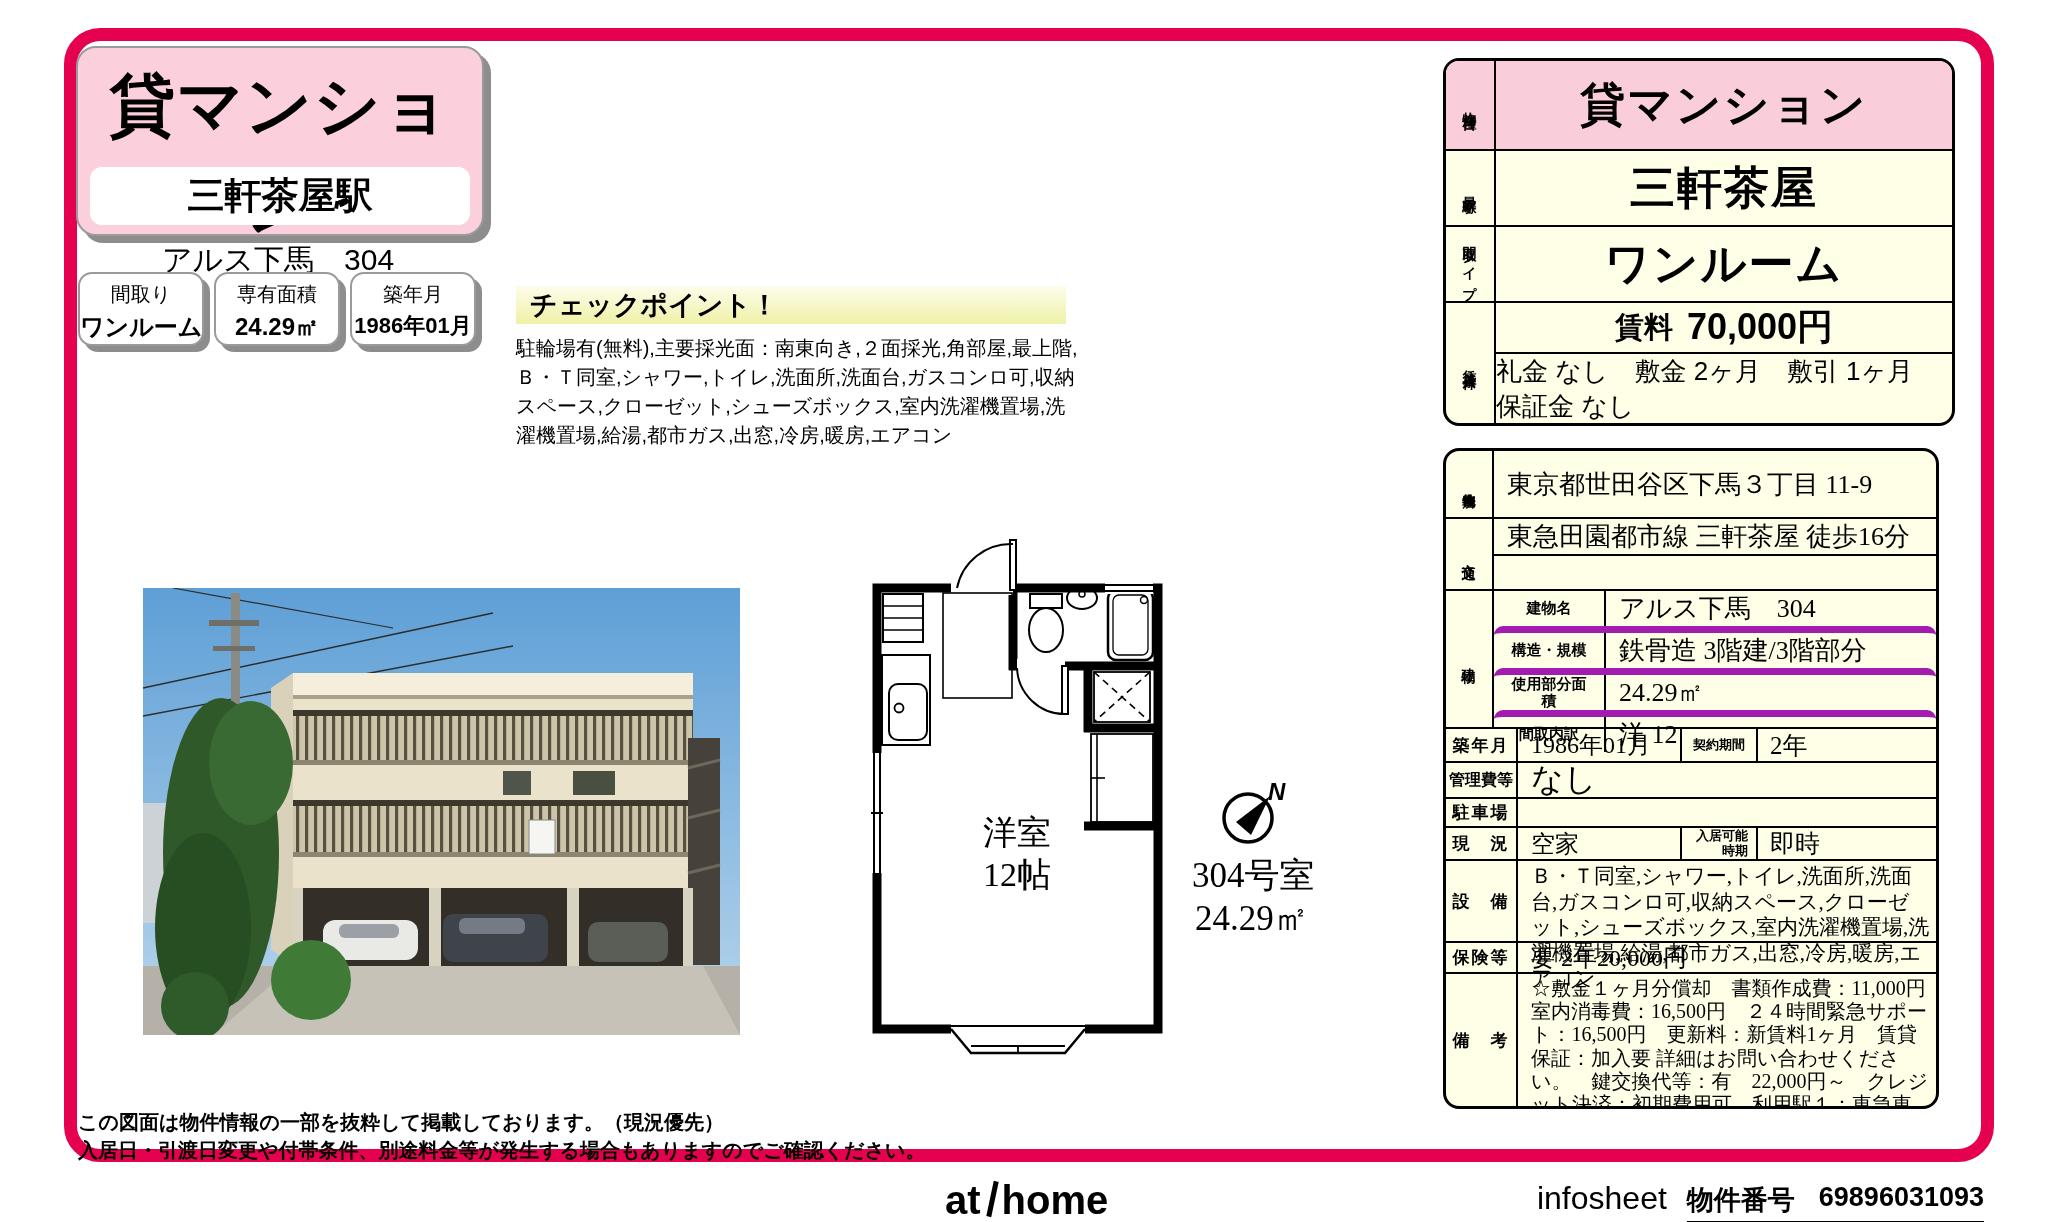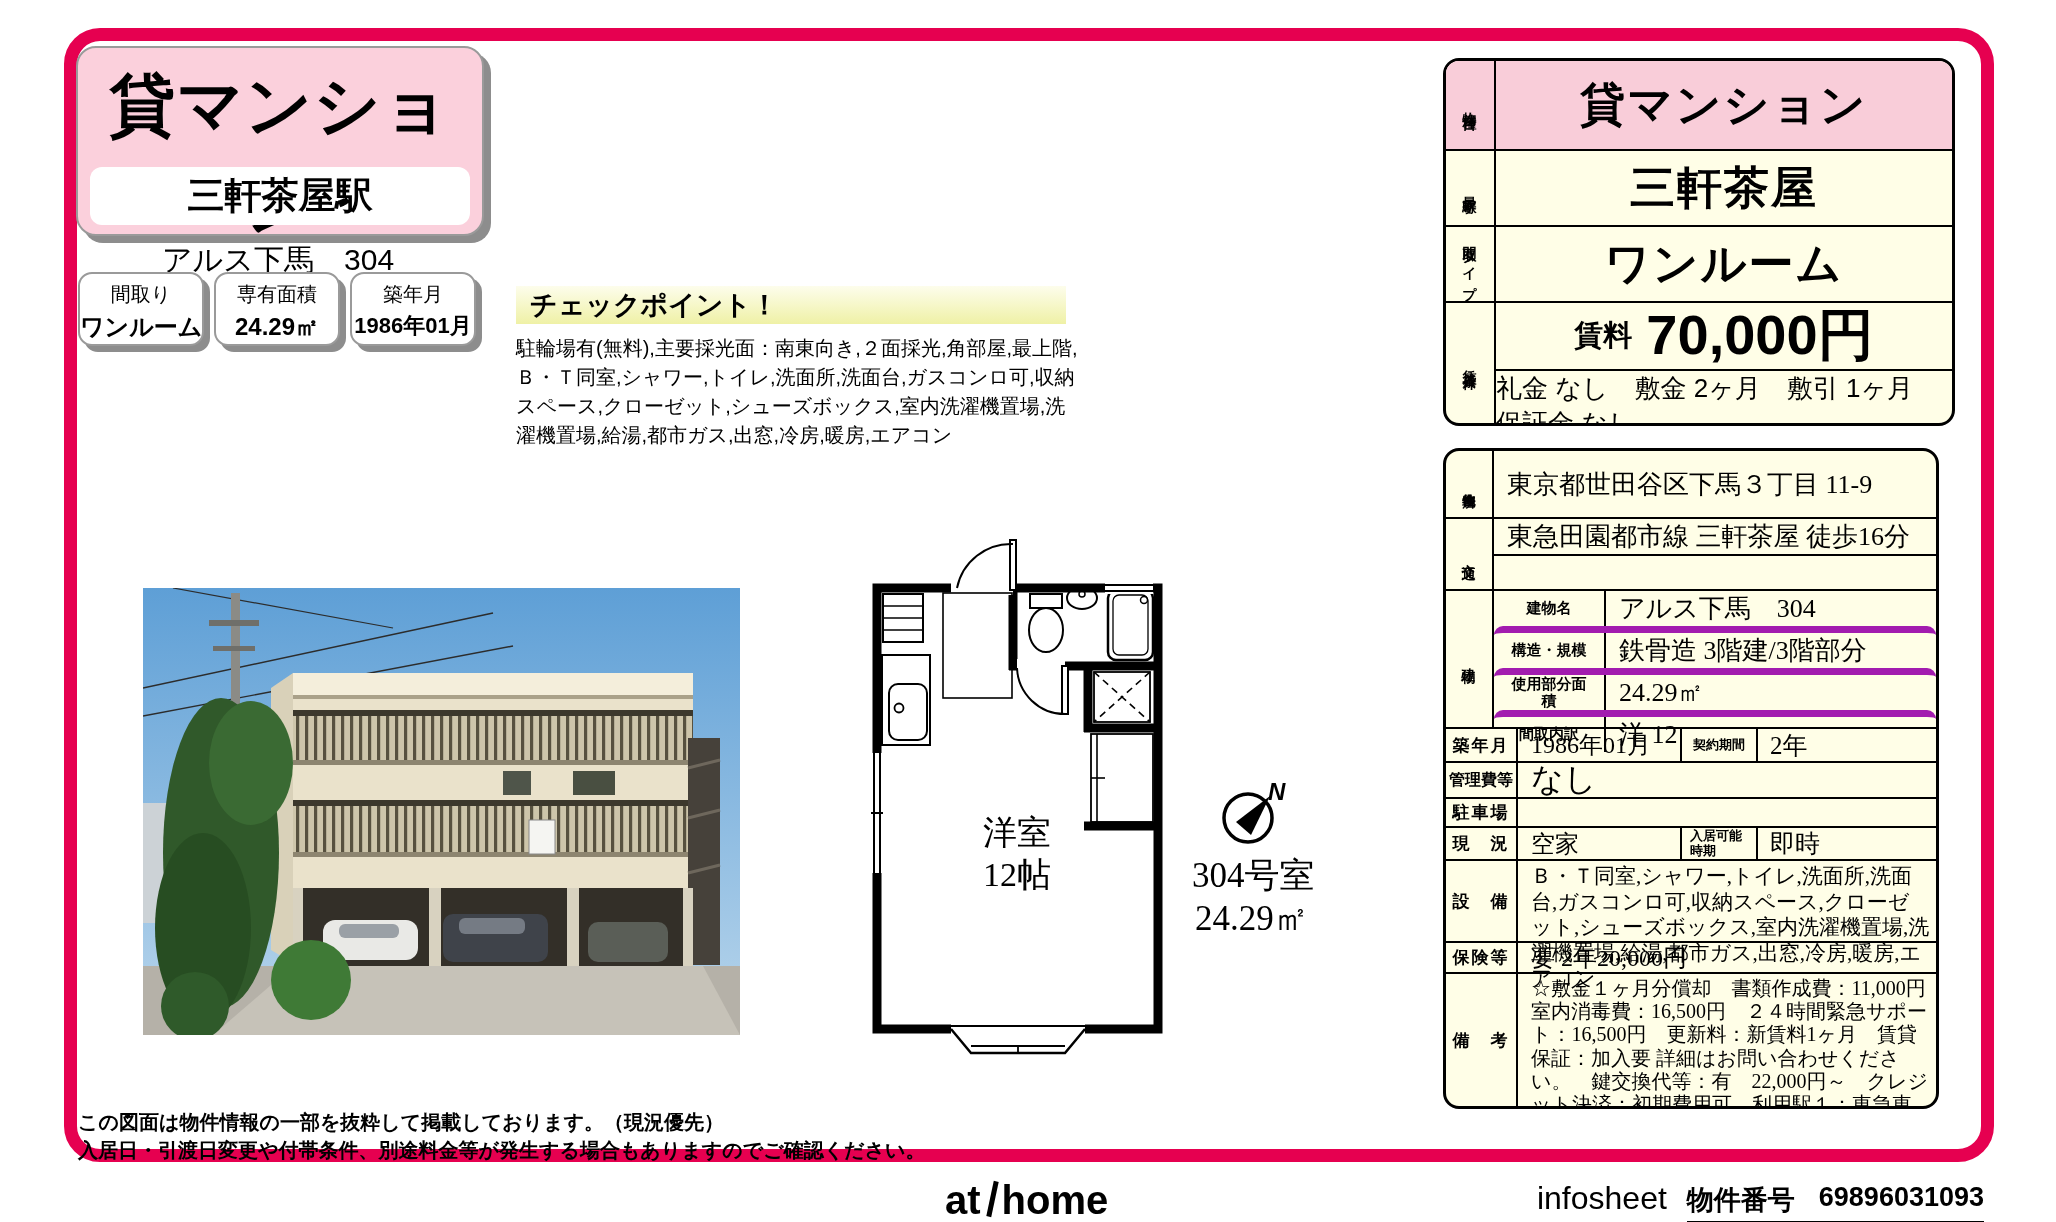--- a/index.html
+++ b/index.html
@@ -34,33 +34,33 @@
   
   .tbl{border:3px solid #000;border-radius:16px;overflow:hidden;background:#fffee7;box-sizing:border-box;}
   .row{display:flex;border-top:2px solid #000;box-sizing:border-box;}
   .row:first-child{border-top:none;}
   .vlab{flex:0 0 48px;border-right:2px solid #000;display:flex;align-items:center;justify-content:center;writing-mode:vertical-rl;text-orientation:upright;font-size:14px;font-weight:bold;letter-spacing:2px;line-height:1;}
   .pinkbg{background:#f9cdd9;}
   .bigv{flex:1;display:flex;align-items:center;justify-content:center;font-size:45px;font-weight:bold;letter-spacing:2px;}
   .colflex{flex:1;display:flex;flex-direction:column;min-width:0;}
   .subrow{display:flex;align-items:center;justify-content:center;box-sizing:border-box;}
   .rent-label{font-size:29px;font-weight:bold;margin-right:14px;}
-  .rent-value{font-size:56px;font-weight:bold;}
+  .rent-value{font-size:36px;font-weight:bold;}
   .terms{border-top:2px solid #000;font-size:26px;}
 
   
   .t2{left:1443px;top:448px;width:496px;}
   .vlab5{flex:0 0 46px;}
   .hlab{flex:0 0 70px;border-right:2px solid #000;display:flex;align-items:center;justify-content:center;font-size:17px;font-weight:bold;letter-spacing:2px;text-align:center;}
   .dval{flex:1;display:flex;align-items:center;padding:0 6px 0 13px;font-family:"Liberation Serif","DejaVu Serif",serif;font-size:26px;min-width:0;}
   .blab{flex:0 0 110px;border-right:2px solid #000;display:flex;align-items:center;justify-content:center;font-size:15px;font-weight:bold;text-align:center;line-height:1.1;}
   .blab .wrapbox{width:78px;}
   .brow{display:flex;flex:1;box-sizing:border-box;border-radius:9px;}
   .brow + .brow{border-top:7px solid #a21caf;}
-  .lab-small{flex:0 0 74px;border-right:2px solid #000;border-left:2px solid #000;display:flex;align-items:center;justify-content:center;font-size:13px;font-weight:bold;text-align:left;line-height:1.15;}
+  .lab-small{flex:0 0 74px;border-right:2px solid #000;border-left:2px solid #000;display:flex;align-items:center;justify-content:center;font-size:13px;font-weight:bold;text-align:right;line-height:1.15;}
   .lab-small .wrapbox{width:58px;}
   .dval2{flex:0 0 166px;display:flex;align-items:center;padding-left:12px;font-family:"Liberation Serif","DejaVu Serif",serif;font-size:25px;}
   .longtxt{align-items:flex-start;padding-top:3px;font-size:21px;line-height:1.22;display:block;}
   .notes-txt{font-size:20px;line-height:1.16;}
 
   
   .disc{left:78px;top:1108px;font-size:20px;font-weight:bold;line-height:1.4;}
   .logo{left:945px;top:1178px;font-size:40px;font-weight:bold;display:flex;align-items:center;}
   .logo-bar{display:inline-block;width:5px;height:36px;background:#000;transform:rotate(12deg);margin:0 7px 4px 9px;}
   .sheetinfo{right:72px;top:1180px;display:flex;align-items:baseline;gap:20px;}

